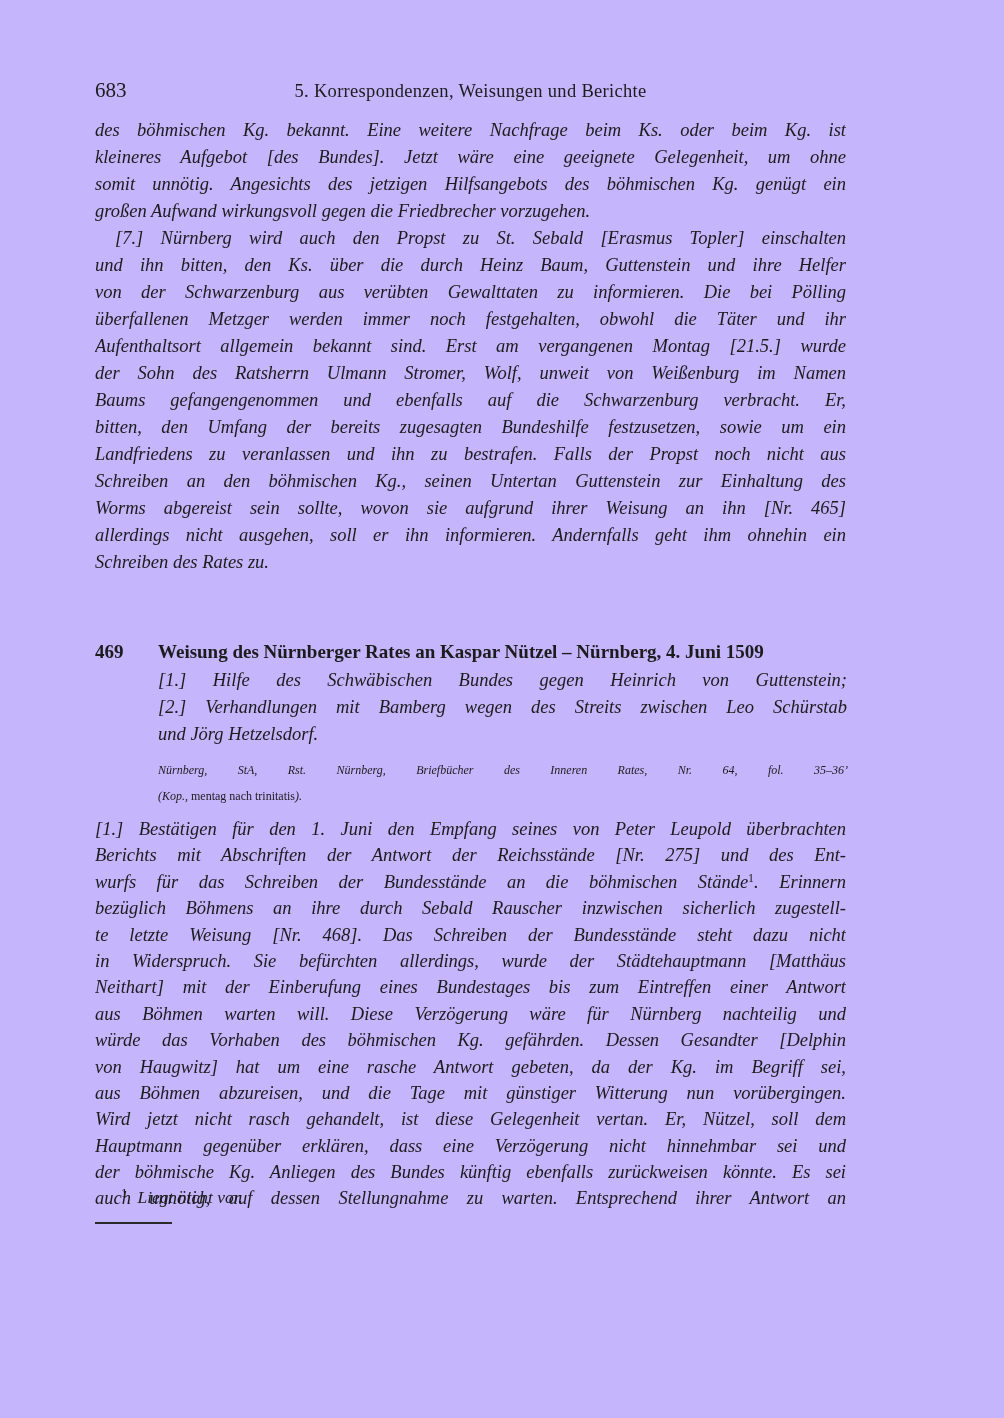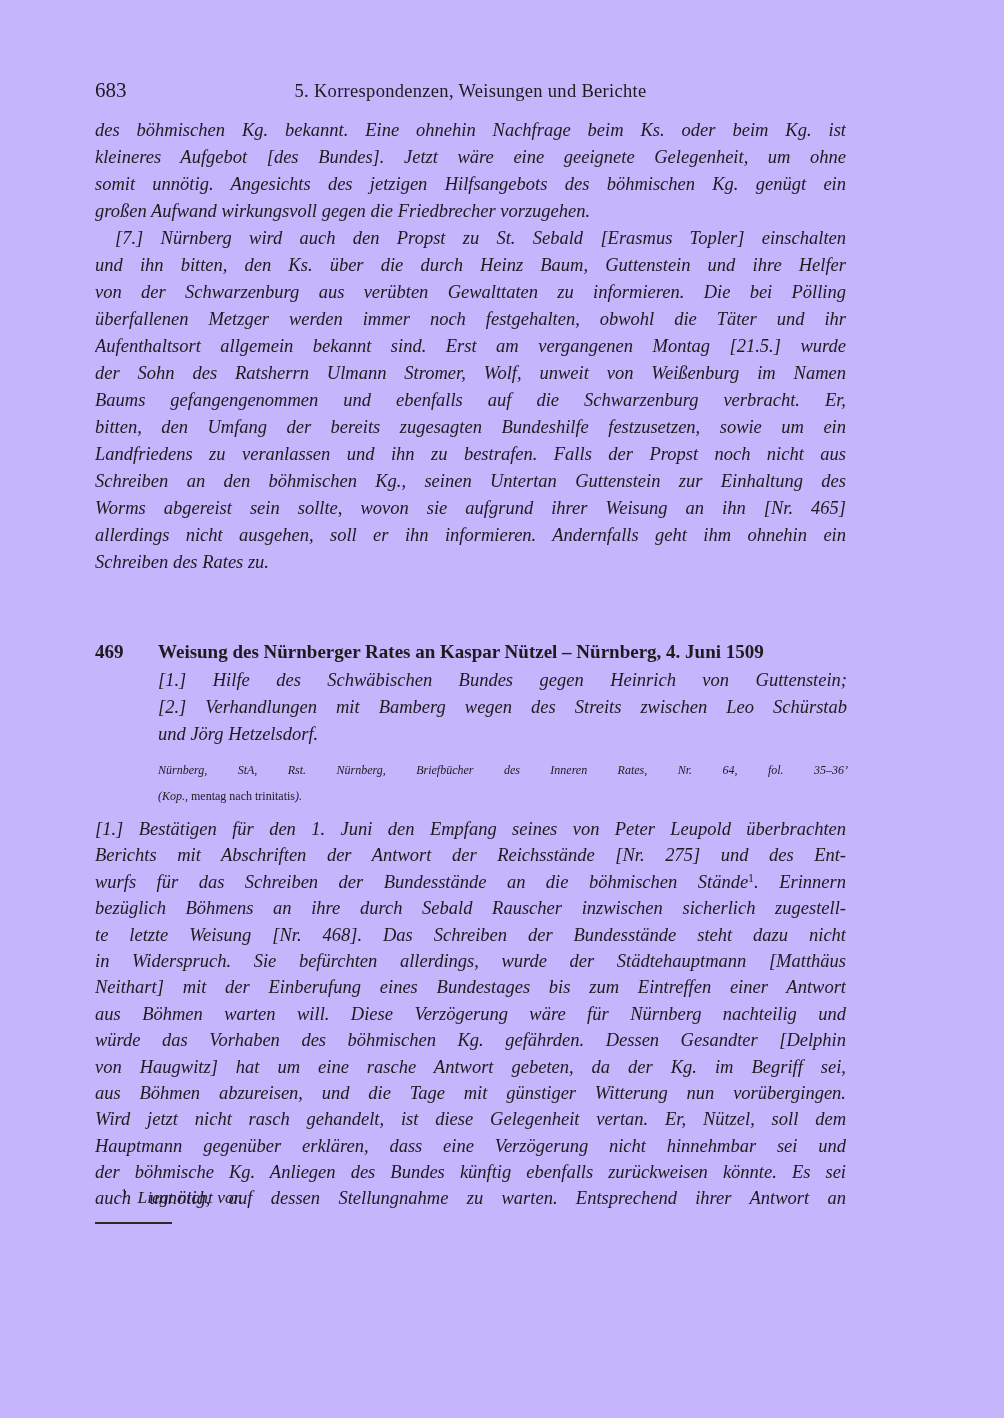--- a/index.html
+++ b/index.html
@@ -99,21 +99,21 @@
 </style>
 </head>
 <body>
 
 <div class="page">
 
   <div class="abs running-head">5. Korrespondenzen, Weisungen und Berichte</div>
   <div class="abs page-num">683</div>
 
   <div class="abs col para1">
-    <div class="line jline">des böhmischen Kg. bekannt. Eine ohnehin Nachfrage beim Ks. oder beim Kg. ist</div>
+    <div class="line jline">des böhmischen Kg. bekannt. Eine weitere Nachfrage beim Ks. oder beim Kg. ist</div>
     <div class="line jline">kleineres Aufgebot [des Bundes]. Jetzt wäre eine geeignete Gelegenheit, um ohne</div>
     <div class="line jline">somit unnötig. Angesichts des jetzigen Hilfsangebots des böhmischen Kg. genügt ein</div>
     <div class="line">großen Aufwand wirkungsvoll gegen die Friedbrecher vorzugehen.</div>
   </div>
 
   <div class="abs col para2">
     <div class="line jline indent">[7.] Nürnberg wird auch den Propst zu St. Sebald [Erasmus Topler] einschalten</div>
     <div class="line jline">und ihn bitten, den Ks. über die durch Heinz Baum, Guttenstein und ihre Helfer</div>
     <div class="line jline">von der Schwarzenburg aus verübten Gewalttaten zu informieren. Die bei Pölling</div>
     <div class="line jline">überfallenen Metzger werden immer noch festgehalten, obwohl die Täter und ihr</div>

